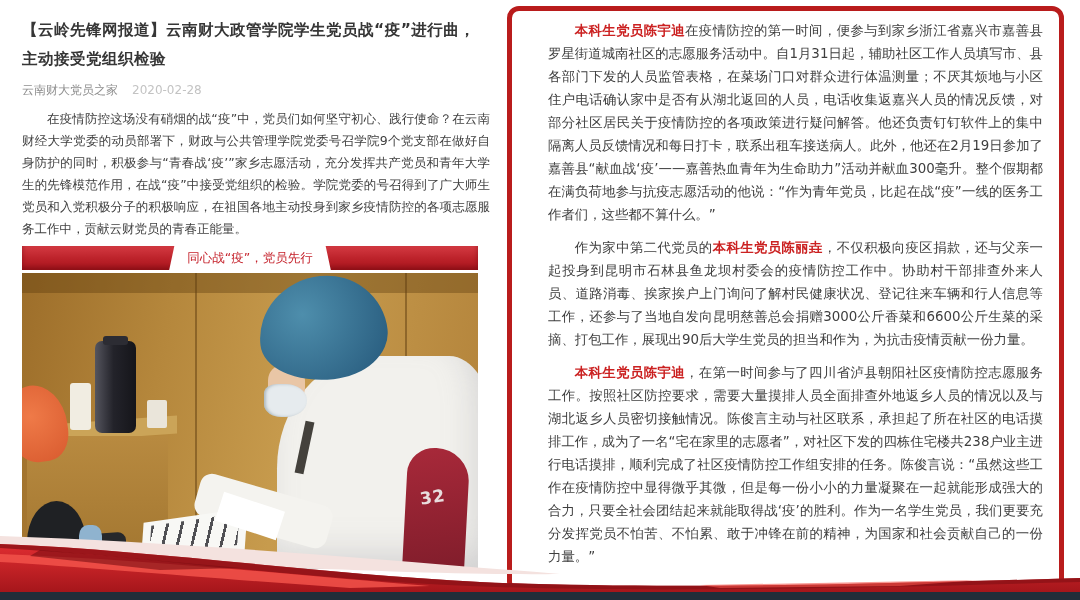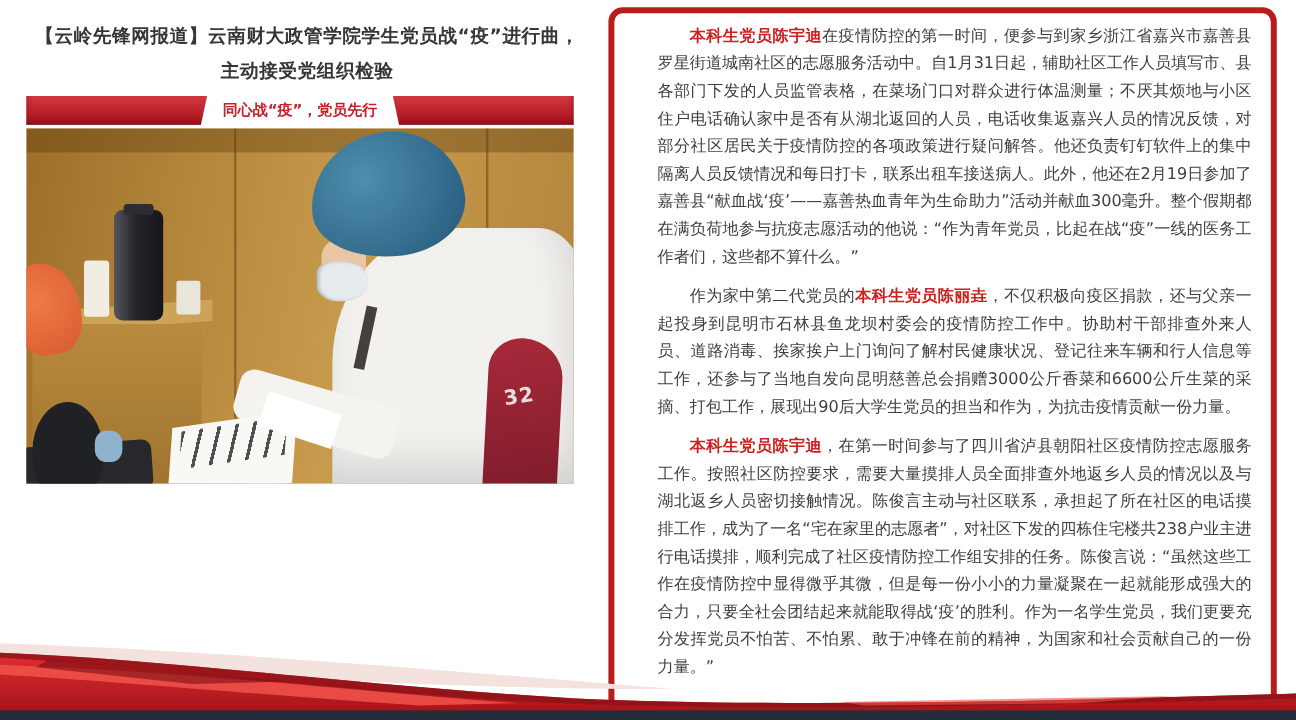--- a/index.html
+++ b/index.html
@@ -7,38 +7,38 @@
   .stage{
     position:relative; width:1080px; height:600px; overflow:hidden;
     background:#ffffff;
     font-family:"DejaVu Sans","Liberation Sans",sans-serif;
     color:#3e3e3e;
   }
   
   .left-col{ position:absolute; left:22px; top:16px; width:468px; }
   .article-title{
     font-size:15.5px; font-weight:700; color:#363636;
-    line-height:29px; letter-spacing:.5px; text-align:center;
+    line-height:29px; letter-spacing:.5px; text-align:left;
   }
   .byline{ margin-top:7px; font-size:12px; line-height:18px; }
   .byline .source{ color:#8f8f8f; margin-right:14px; cursor:pointer; }
   .byline .date{ color:#c3c3c3; }
   .intro{
     margin-top:9px; font-size:12.5px; line-height:22px; color:#3f3f3f;
     text-align:justify; text-indent:2em; word-break:break-all;
   }
   
   .photo{ margin-top:6px; width:456px; }
   .photo-banner{
     height:24px; display:flex; align-items:center; justify-content:center;
     background:linear-gradient(180deg,#d43a42 0%,#bb2129 55%,#ab171f 100%);
     box-shadow:inset 0 -3px 5px rgba(110,8,14,.55);
   }
   .banner-label{
-    background:#ffffff; color:#c5222b; font-weight:700; font-size:12.5px;
+    background:#ffffff; color:#c5222b; font-weight:400; font-size:12.5px;
     line-height:18px; padding:12px 20px;
     clip-path:polygon(9px 0, calc(100% - 9px) 0, 100% 100%, 0 100%);
   }
   .photo-img{
     position:relative; margin-top:3px; width:456px; height:296px; overflow:hidden;
     background:linear-gradient(100deg,#9d6e2a 0%,#b5873c 30%,#c79b4d 58%,#b2823a 100%);
   }
   .photo-img::before{ 
     content:""; position:absolute; left:0; top:0; right:0; height:20px;
     background:rgba(84,52,10,.35);
@@ -111,20 +111,24 @@
   
   .ribbon{ position:absolute; left:0; bottom:0; width:1080px; height:72px; z-index:5; }
 </style>
 </head>
 <body>
 
 <div class="stage">
 
   <div class="left-col">
     <h1 class="article-title">【云岭先锋网报道】云南财大政管学院学生党员战“疫”进行曲，主动接受党组织检验</h1>
+    <div class="byline">
+      <span class="source">云南财大党员之家</span><span class="date">2020-02-28</span>
+    </div>
+    <p class="intro">在疫情防控这场没有硝烟的战“疫”中，党员们如何坚守初心、践行使命？在云南财经大学党委的动员部署下，财政与公共管理学院党委号召学院9个党支部在做好自身防护的同时，积极参与“青春战‘疫’”家乡志愿活动，充分发挥共产党员和青年大学生的先锋模范作用，在战“疫”中接受党组织的检验。学院党委的号召得到了广大师生党员和入党积极分子的积极响应，在祖国各地主动投身到家乡疫情防控的各项志愿服务工作中，贡献云财党员的青春正能量。</p>
 
     <div class="photo">
       <div class="photo-banner">
         <span class="banner-label">同心战“疫”，党员先行</span>
       </div>
       <div class="photo-img">
         <div class="panel-line pl-1"></div>
         <div class="panel-line pl-2"></div>
         <div class="side-table-top"></div>
         <div class="side-table"></div>

